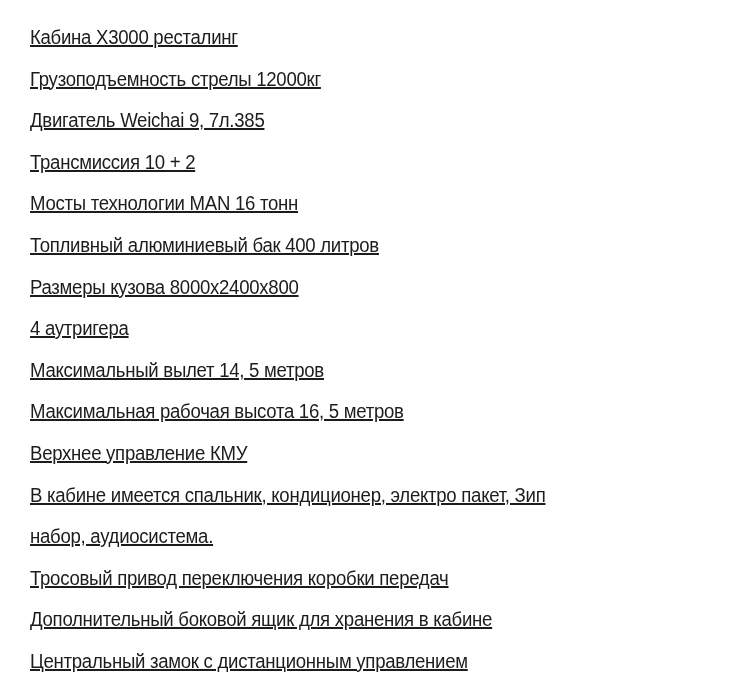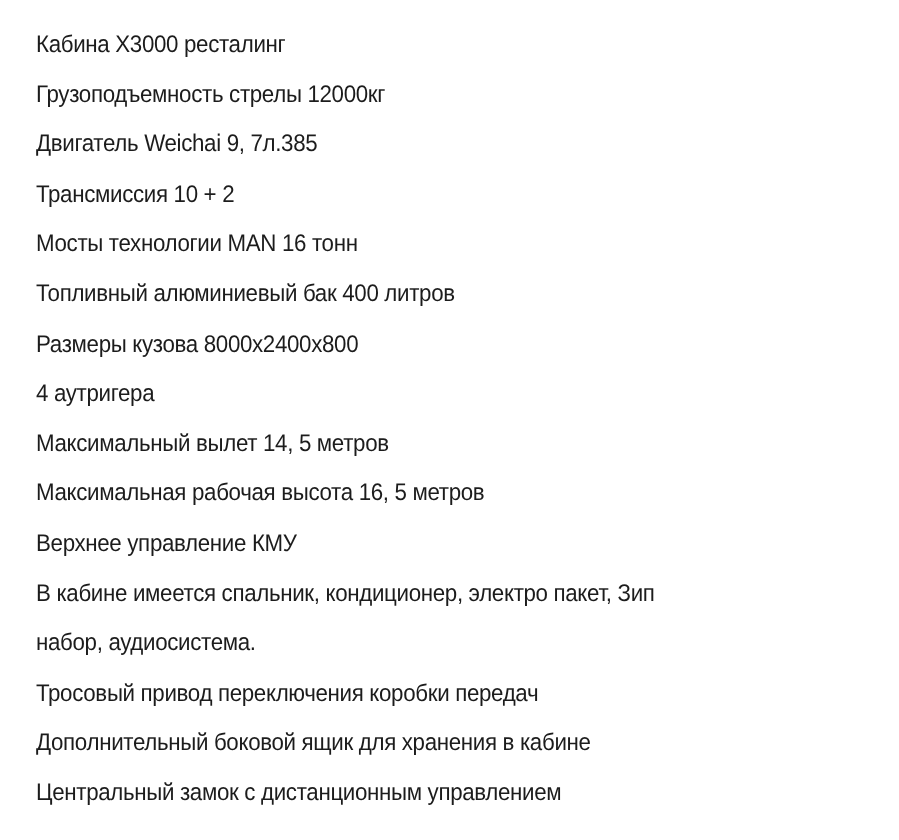--- a/index.html
+++ b/index.html
@@ -15,20 +15,21 @@
     }
     .doc {
       position: absolute;
       left: 30px;
       top: 22px;
       right: 20px;
       font-family: "Liberation Sans", sans-serif;
       font-size: 20px;
       color: #1c1c1c;
       letter-spacing: -0.3px;
+      text-decoration: underline;
     }
     .line {
       height: 41.6px;
       line-height: 30px;
       white-space: nowrap;
       transform-origin: left center;
       transform: scaleX(0.93);
     }
   </style>
 </head>

